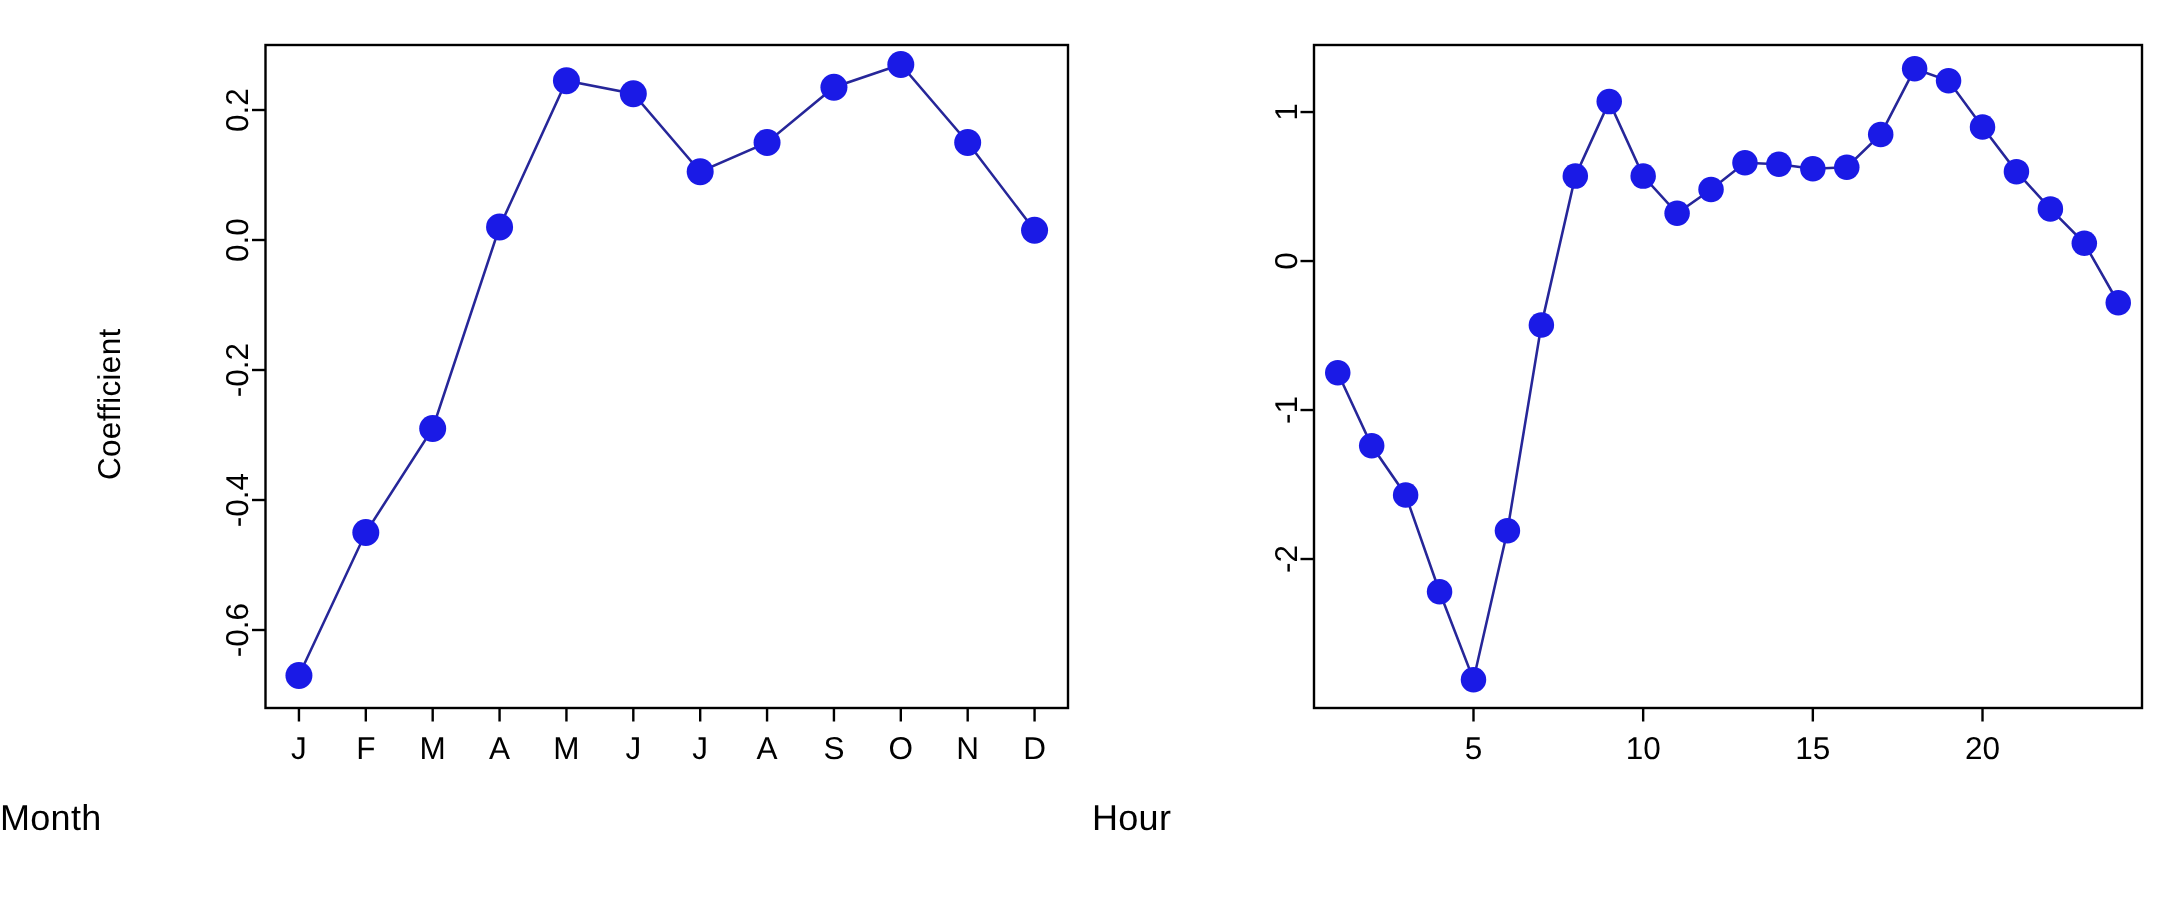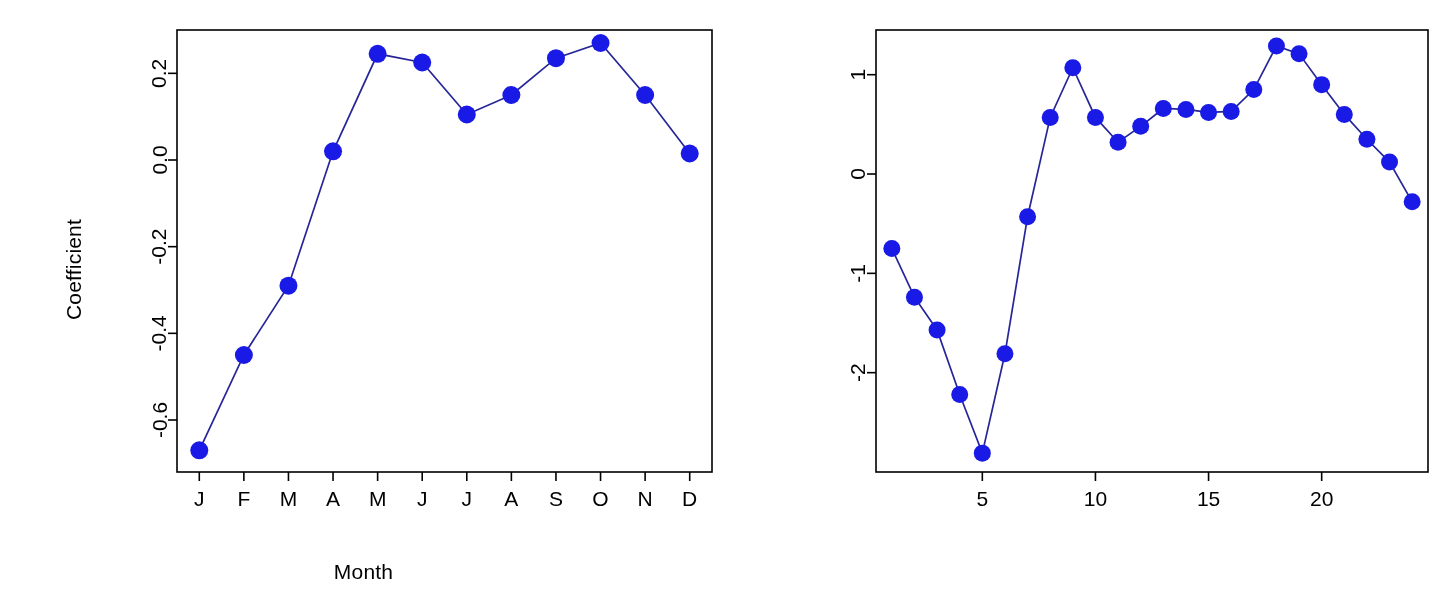--- a/index.html
+++ b/index.html
@@ -33,23 +33,22 @@
     left: 0;
     top: 0;
     width: 727px;
     height: 616px;
     display: block;
   }
 
   .axis-title-x {
     position: absolute;
     width: 100%;
-    text-align: center;
-    top: 560px;
-    font-size: 21px;
+    top: 532px;
+    font-size: 24px;
     letter-spacing: 0.2px;
   }
   .axis-title-y {
     position: absolute;
     font-size: 21px;
     letter-spacing: 0.2px;
     transform: rotate(-90deg);
     transform-origin: left top;
     white-space: nowrap;
   }
@@ -164,16 +163,17 @@
         <circle cx="503.18032786885243" cy="111.44719101123599" r="8.5" fill="#1a1ae6"></circle>
         <circle cx="525.8032786885246" cy="89.59550561797755" r="8.5" fill="#1a1ae6"></circle>
         <circle cx="548.4262295081967" cy="45.89213483146068" r="8.5" fill="#1a1ae6"></circle>
         <circle cx="571.0491803278688" cy="53.83820224719102" r="8.5" fill="#1a1ae6"></circle>
         <circle cx="593.672131147541" cy="84.62921348314609" r="8.5" fill="#1a1ae6"></circle>
         <circle cx="616.295081967213" cy="114.42696629213486" r="8.5" fill="#1a1ae6"></circle>
         <circle cx="638.9180327868853" cy="139.25842696629218" r="8.5" fill="#1a1ae6"></circle>
         <circle cx="661.5409836065573" cy="162.10337078651685" r="8.5" fill="#1a1ae6"></circle>
         <circle cx="684.1639344262295" cy="201.8337078651686" r="8.5" fill="#1a1ae6"></circle>
       </svg>
+    <div class="axis-title-x">Hour</div>
 
   </div>
 
 </div>
 
 </body></html>

